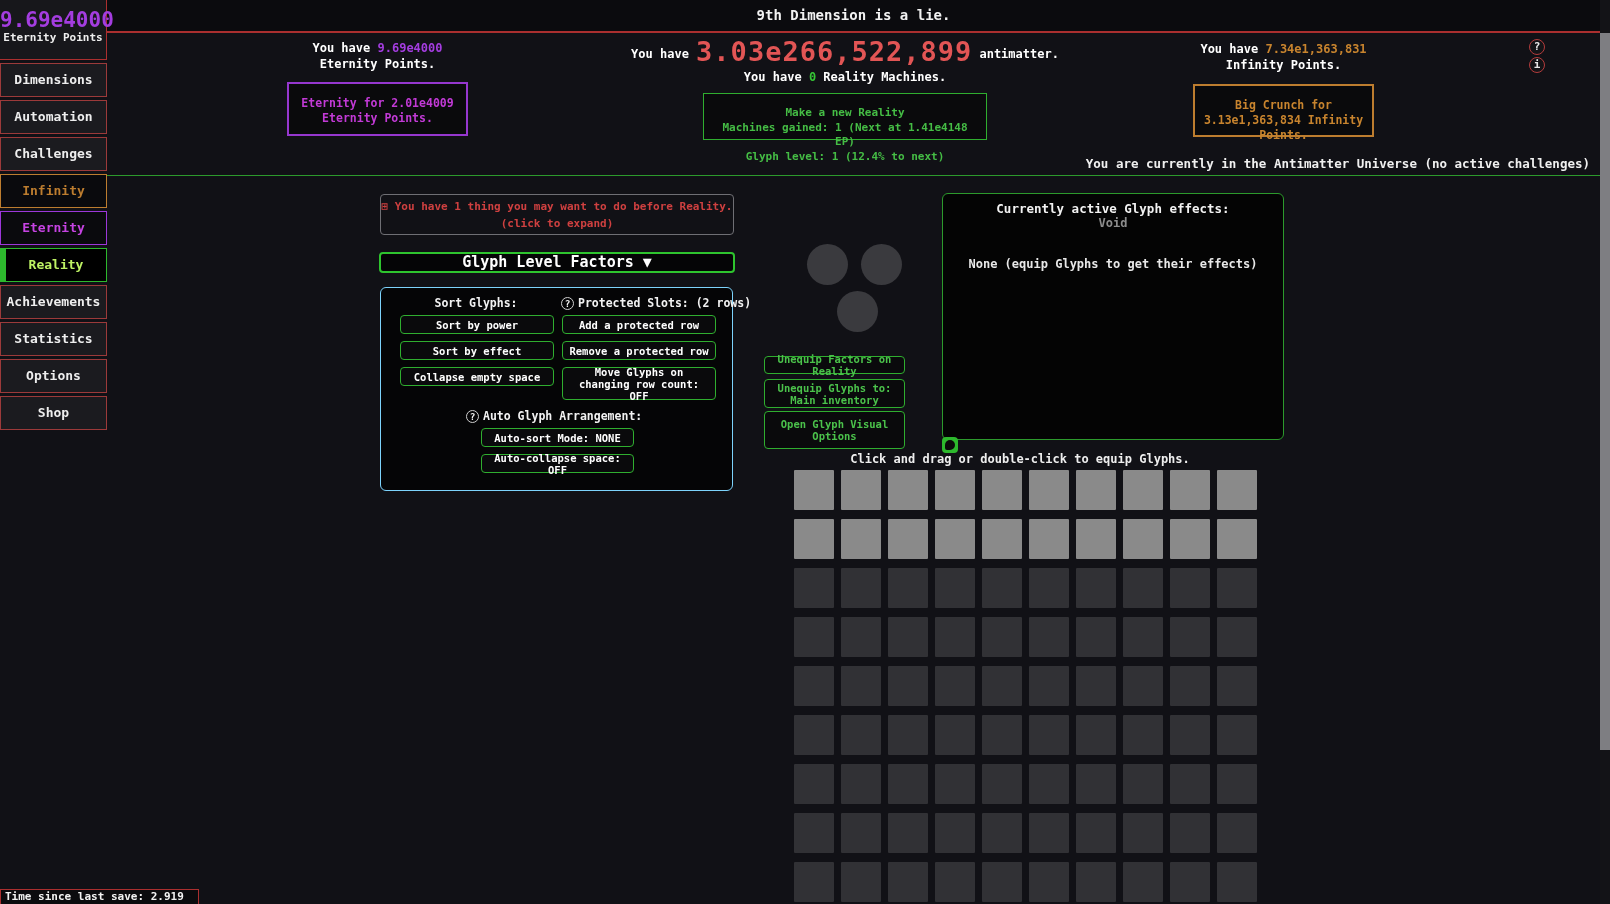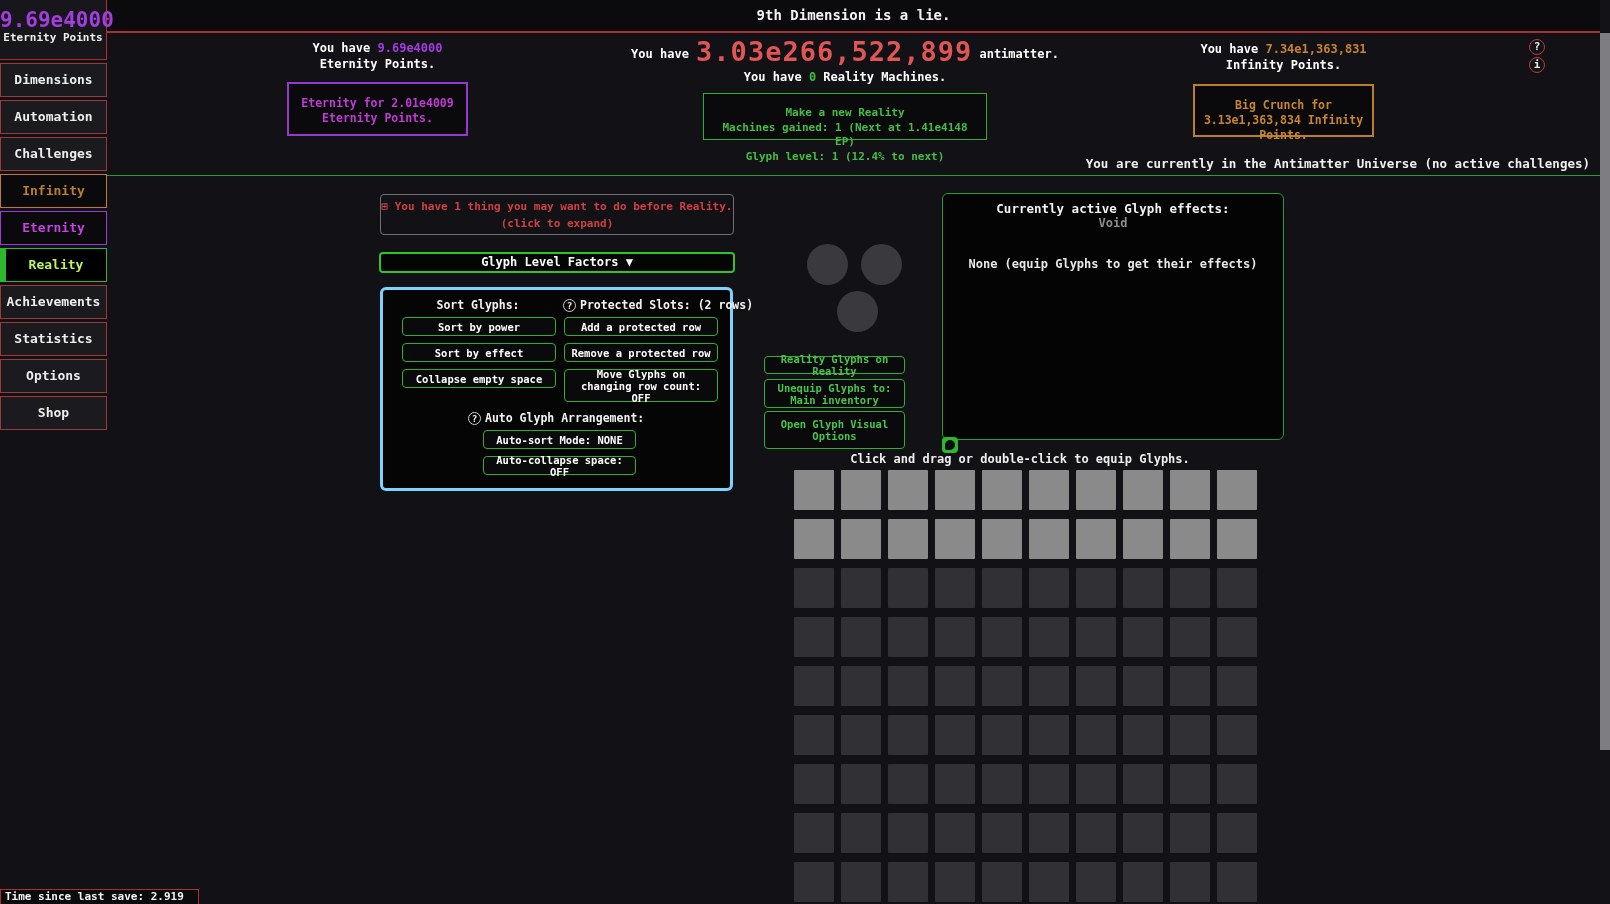--- a/index.html
+++ b/index.html
@@ -64,25 +64,25 @@
   
   #warn-box {
     left:380px; top:194px; width:354px; height:41px;
     border:1px solid #6f6f74; border-radius:4px; color:#cf4040;
     font-size:11px; line-height:17px; padding-top:3px; cursor:pointer;
   }
   #warn-icon { font-weight:700; }
   #glf-btn {
     left:379px; top:252px; width:356px; height:21px; background:#050506;
     border:2px solid #2ec42e; border-radius:4px; color:#ffffff;
-    font-size:12px; line-height:16px; cursor:pointer;
+    font-size:15px; line-height:16px; cursor:pointer;
   }
   #sort-panel {
     left:380px; top:287px; width:353px; height:204px; background:#050506;
-    border:3px solid #7dd3fc; border-radius:6px;
+    border:1px solid #7dd3fc; border-radius:6px;
   }
   .panel-hdr { position:absolute; font-size:11.5px; color:#f2f2f2; white-space:nowrap; }
   .qmark {
     display:inline-block; width:13px; height:13px; border:1px solid #cfcfcf; border-radius:50%;
     font-size:9.5px; line-height:11px; text-align:center; vertical-align:0px; margin-right:4px;
   }
   .p-btn {
     position:absolute; background:#0a0a0c; border:1px solid #2fae2f; border-radius:4px;
     color:#ffffff; font-size:10.5px; line-height:12px; text-align:center; cursor:pointer;
     display:flex; align-items:center; justify-content:center; padding:1px 4px;
@@ -224,21 +224,21 @@
     <div class="p-btn" style="left:100px; top:166px; width:153px; height:19px;">
         <span>Auto-collapse space: OFF</span>
       </div>
   </div>
 
   <div class="gslot" style="left:807px; top:244px;"></div>
   <div class="gslot" style="left:861px; top:244px;"></div>
   <div class="gslot" style="left:837px; top:291px;"></div>
 
   <div class="u-btn" style="left:764px; top:356px; width:141px; height:18px;">
-    <span>Reality Glyphs on Reality</span>
+    <span>Unequip Factors on Reality</span>
   </div>
   <div class="u-btn" style="left:764px; top:379px; width:141px; height:29px;">
     <div>
       <div>Unequip Glyphs to:</div>
       <div>Main inventory</div>
     </div>
   </div>
   <div class="u-btn" style="left:764px; top:411px; width:141px; height:38px;">
     <span>Open Glyph Visual Options</span>
   </div>

